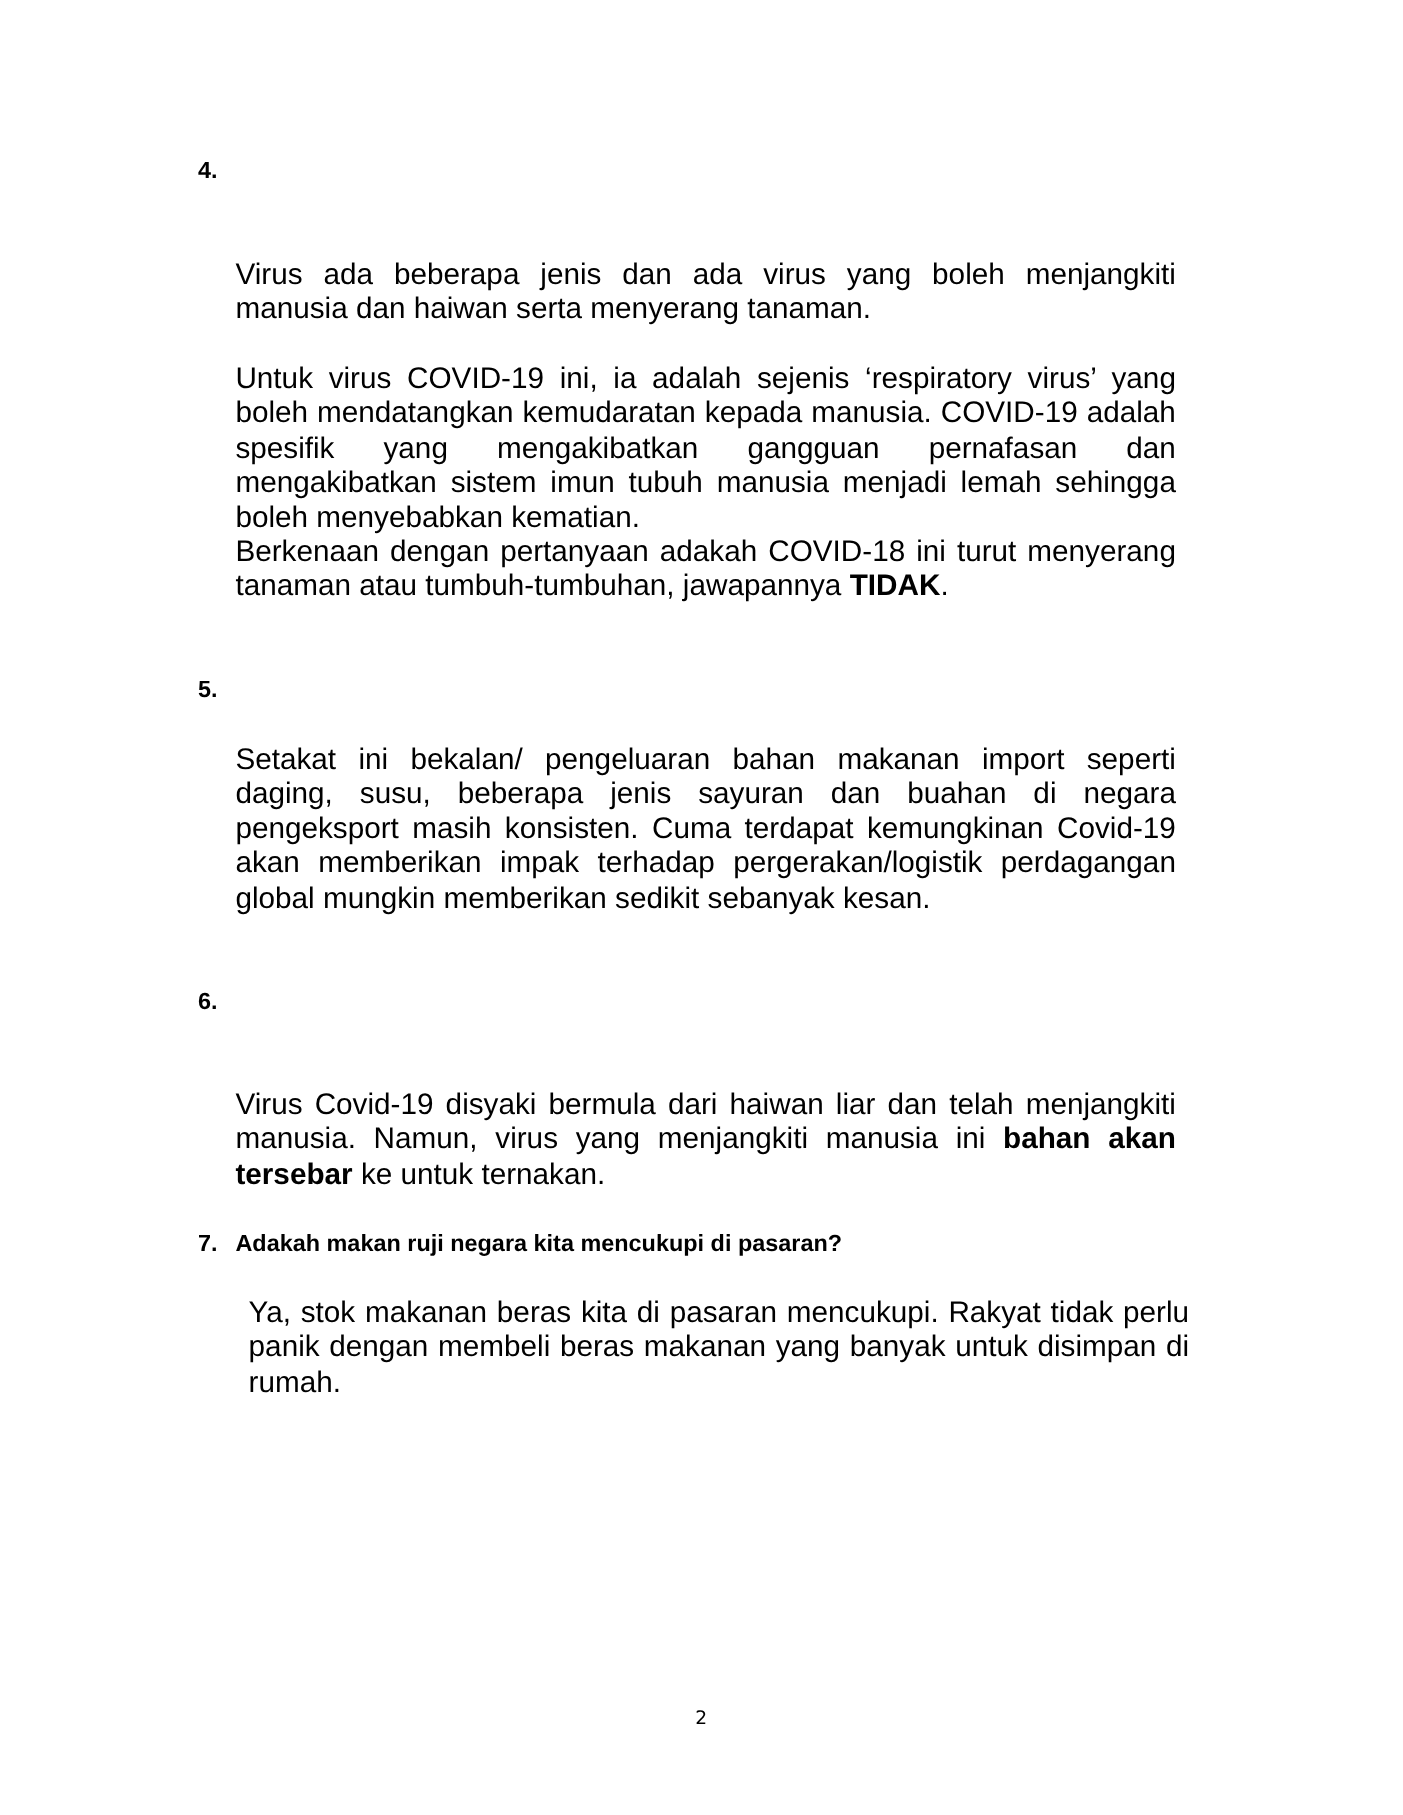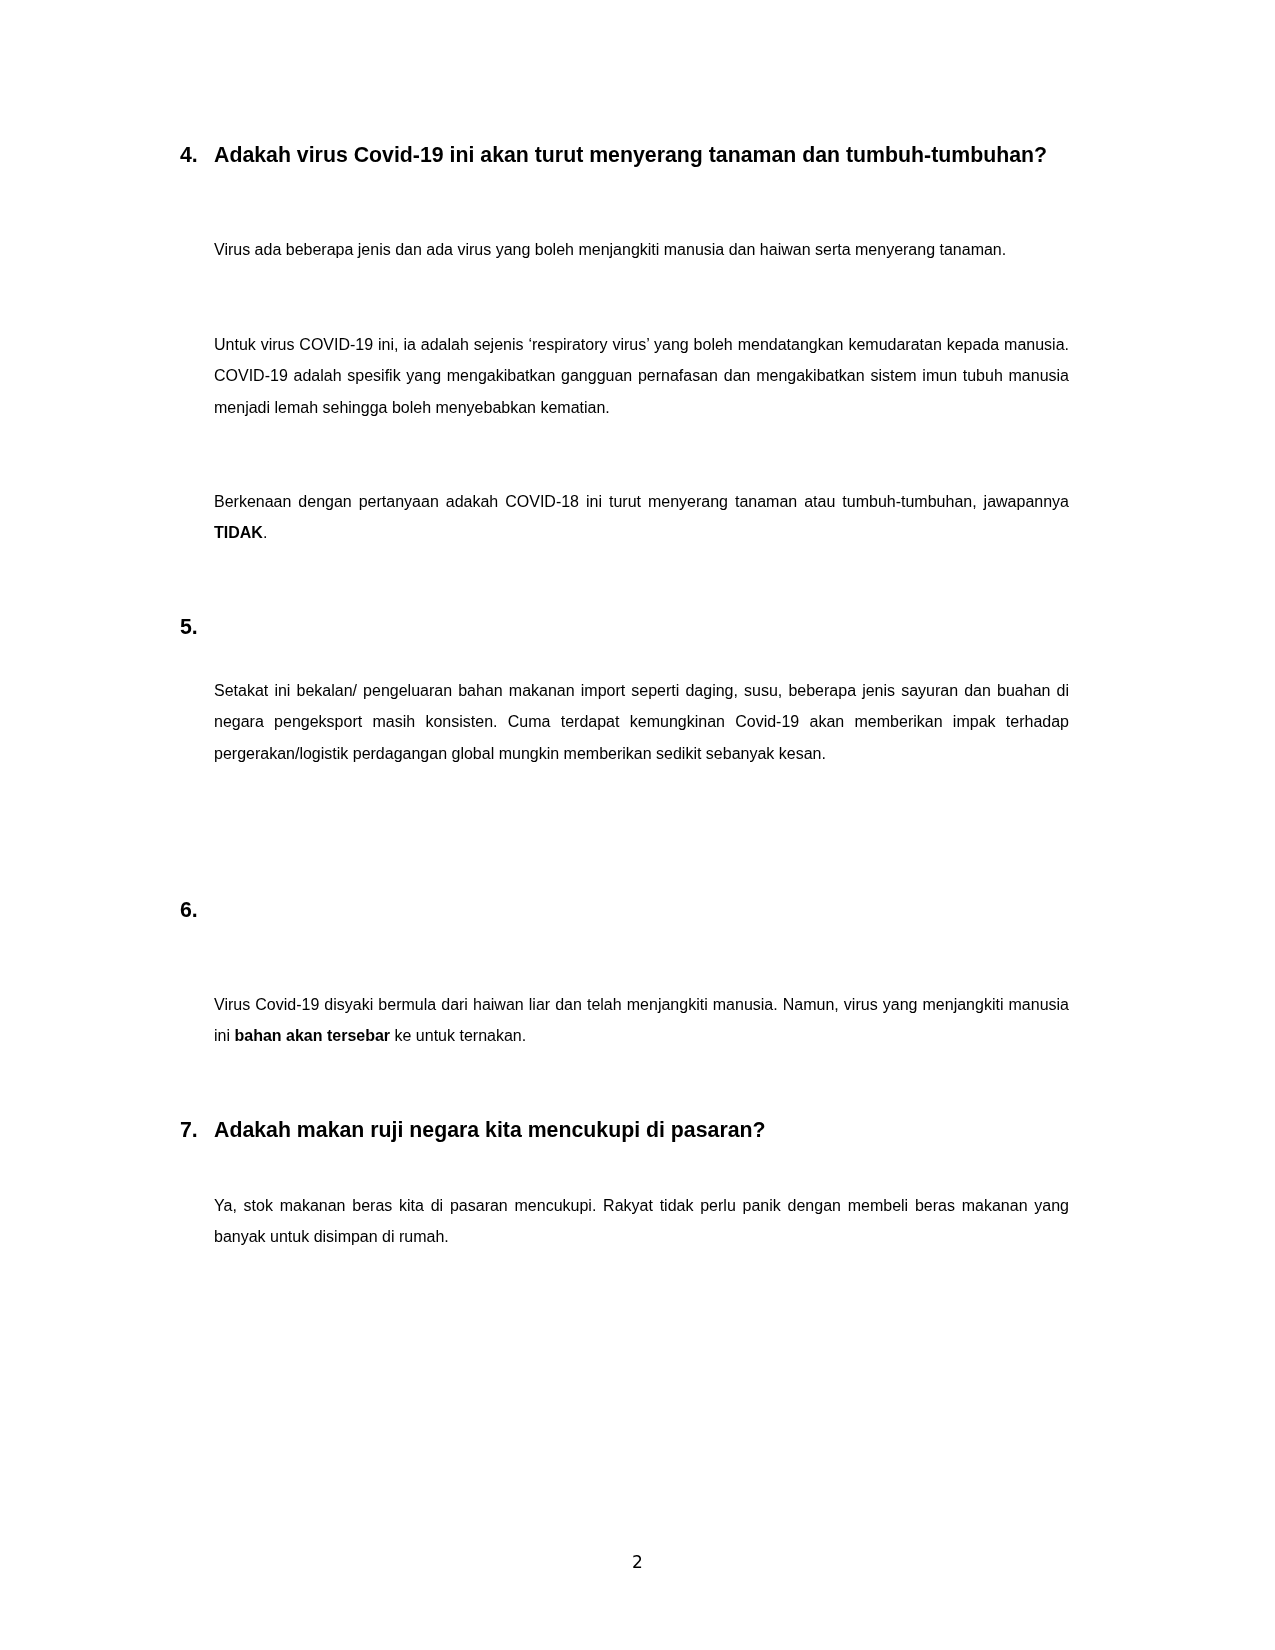--- a/index.html
+++ b/index.html
@@ -41,21 +41,21 @@
       margin: 0;
     }
     .question .num {
       position: absolute;
       left: 0;
       top: 0;
       width: 34px;
     }
     .answer {
       padding-left: 34px;
-      font-size: 16px;
+      font-size: 27px;
       line-height: 31.4px;
       text-align: justify;
       margin: 0;
     }
     .answer b {
       font-weight: bold;
     }
     .page-number {
       position: absolute;
       left: 0;
@@ -69,21 +69,20 @@
   </style>
 </head>
 <body>
 
 <div class="page">
   <div class="content">
 
     <div class="qa" style="position:absolute; left:0; top:0; width:889px;">
       <p class="question">
         <span class="num">4.</span>
-        <span>Adakah virus Covid-19 ini akan turut menyerang tanaman dan tumbuh-tumbuhan?</span>
       </p>
     </div>
     <p class="answer" style="position:absolute; left:0; top:94px; width:855px;">
       <span>Virus ada beberapa jenis dan ada virus yang boleh menjangkiti manusia dan haiwan serta menyerang tanaman.</span>
     </p>
     <p class="answer" style="position:absolute; left:0; top:189px; width:855px;">
       <span>Untuk virus COVID-19 ini, ia adalah sejenis ‘respiratory virus’ yang boleh mendatangkan kemudaratan kepada manusia. COVID-19 adalah spesifik yang mengakibatkan gangguan pernafasan dan mengakibatkan sistem imun tubuh manusia menjadi lemah sehingga boleh menyebabkan kematian.</span>
     </p>
     <p class="answer" style="position:absolute; left:0; top:346px; width:855px;">
       <span>Berkenaan dengan pertanyaan adakah COVID-18 ini turut menyerang tanaman atau tumbuh-tumbuhan, jawapannya </span><b>TIDAK</b><span>.</span>
@@ -106,20 +105,20 @@
     <p class="answer" style="position:absolute; left:0; top:849px; width:855px;">
       <span>Virus Covid-19 disyaki bermula dari haiwan liar dan telah menjangkiti manusia. Namun, virus yang menjangkiti manusia ini </span><b>bahan akan tersebar</b><span> ke untuk ternakan.</span>
     </p>
 
     <div class="qa" style="position:absolute; left:0; top:975px; width:889px;">
       <p class="question">
         <span class="num">7.</span>
         <span>Adakah makan ruji negara kita mencukupi di pasaran?</span>
       </p>
     </div>
-    <p class="answer" style="position:absolute; left:0; top:1038px; width:855px;margin-top:12px;">
+    <p class="answer" style="position:absolute; left:12px; top:1038px; width:855px;">
       <span>Ya, stok makanan beras kita di pasaran mencukupi. Rakyat tidak perlu panik dengan membeli beras makanan yang banyak untuk disimpan di rumah.</span>
     </p>
 
   </div>
 
   <div class="page-number">2</div>
 </div>
 
 </body></html>

